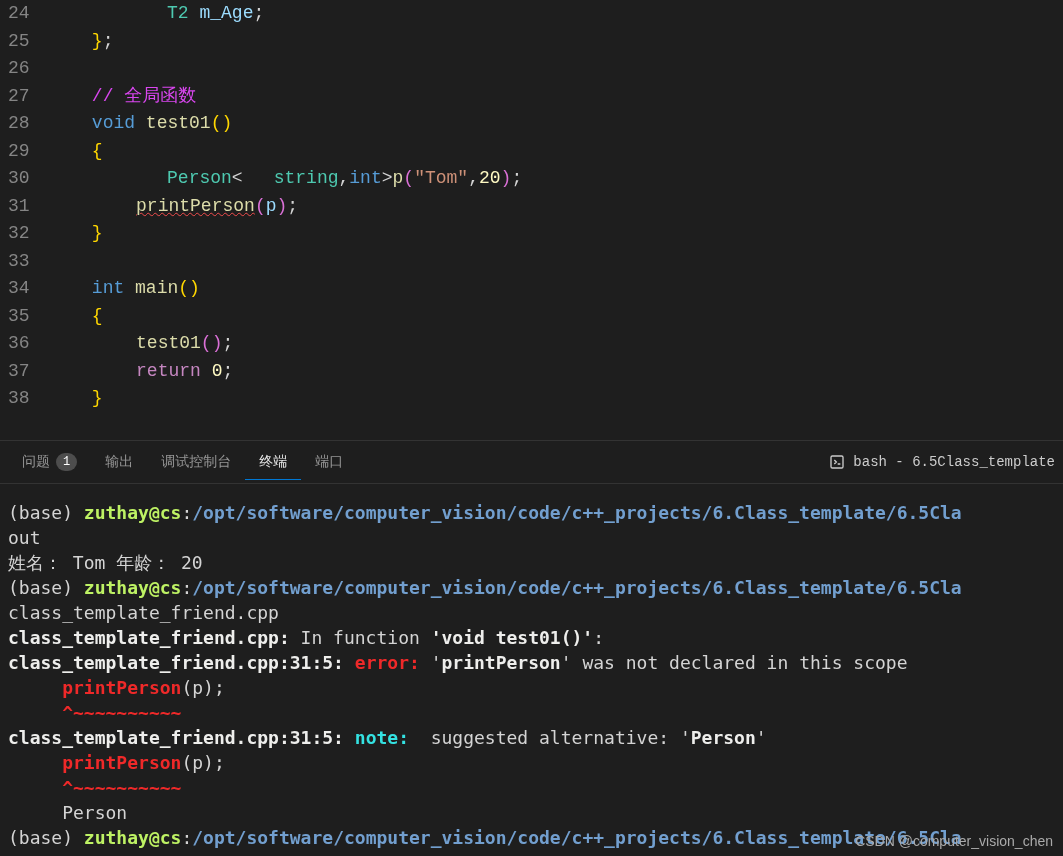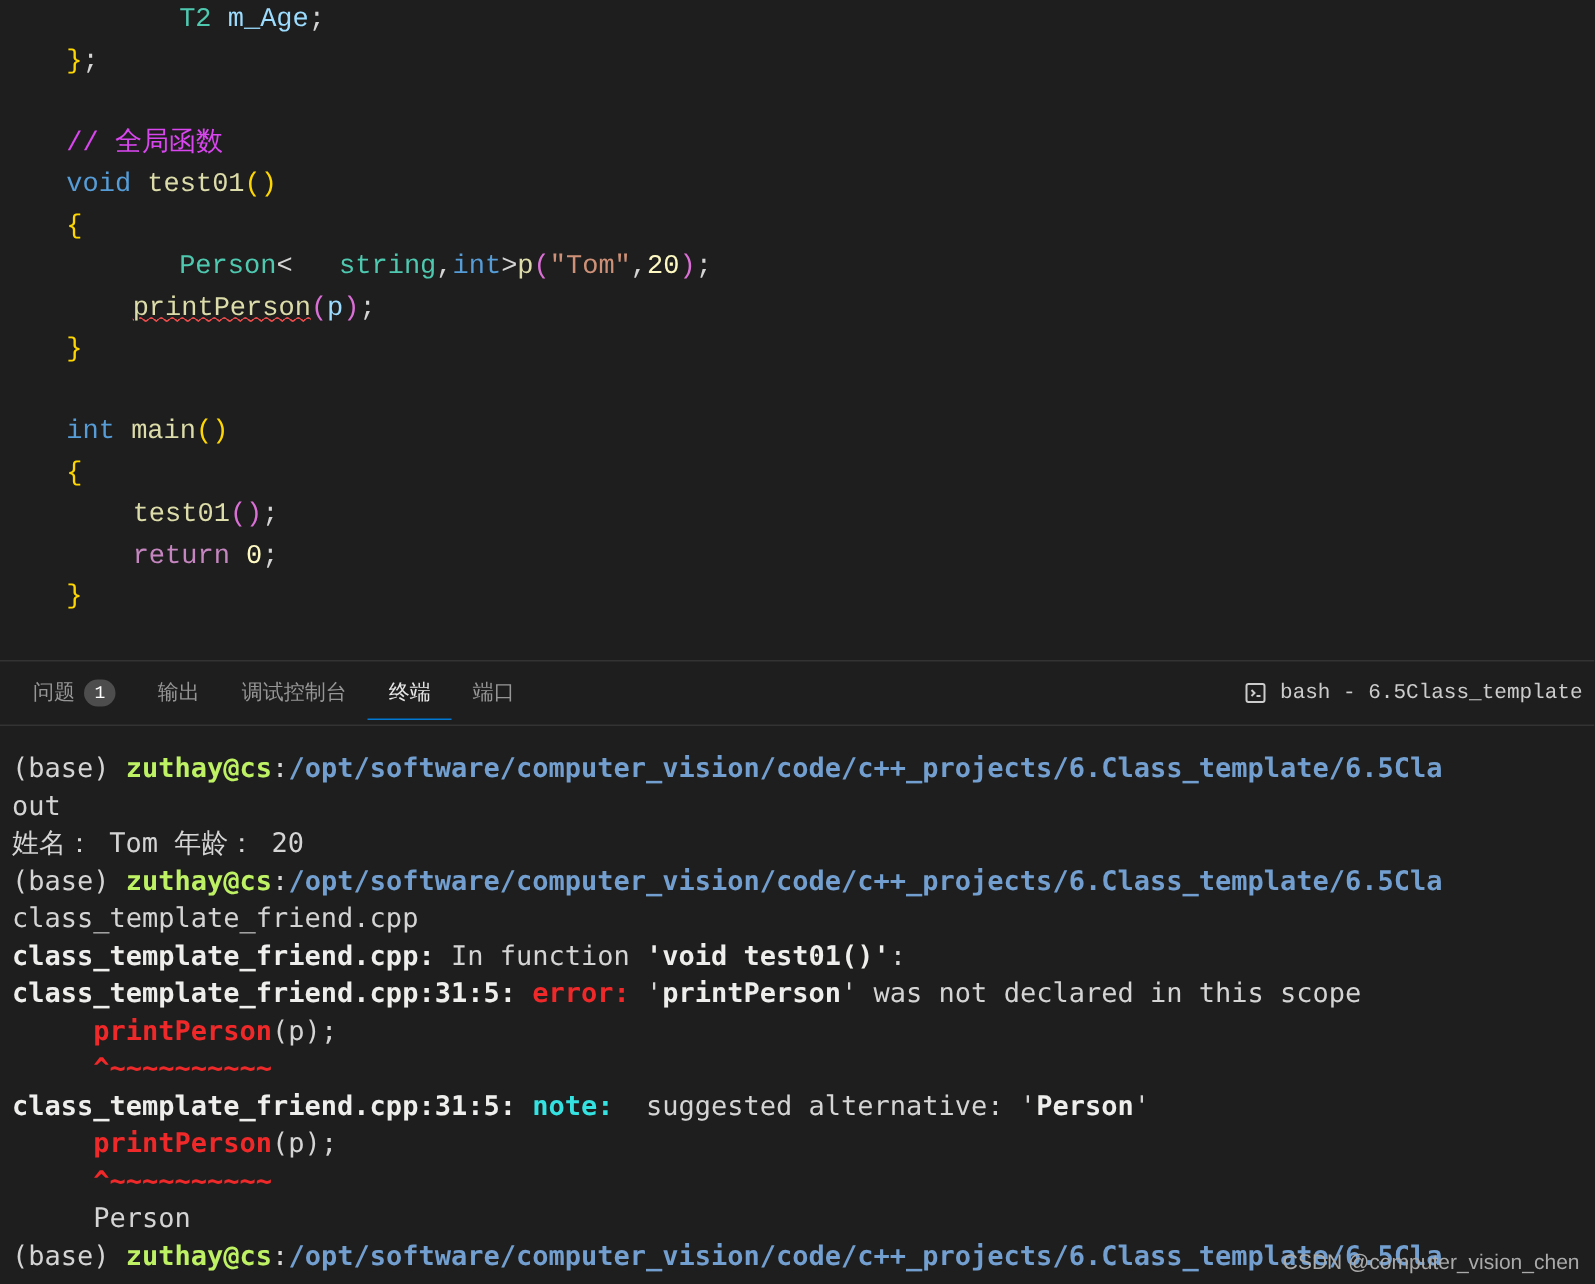--- a/index.html
+++ b/index.html
@@ -118,20 +118,37 @@
   color: #aaa;
   font-size: 14px;
   font-family: sans-serif;
   margin-top: 16px;
 }
 </style>
 </head>
 <body>
 
 <div class="editor-area">
+  <div class="gutter" id="gutter">
+      <div>24</div>
+      <div>25</div>
+      <div>26</div>
+      <div>27</div>
+      <div>28</div>
+      <div>29</div>
+      <div>30</div>
+      <div>31</div>
+      <div>32</div>
+      <div>33</div>
+      <div>34</div>
+      <div>35</div>
+      <div>36</div>
+      <div>37</div>
+      <div>38</div>
+    </div>
   <div class="code" id="code"><div><span class="indent-guide"></span>    <span class="indent-guide"></span>    <span class="cls">T2 </span><span class="var">m_Age</span><span class="punct">;</span></div><div><span class="indent-guide"></span>    <span class="paren1">}</span><span class="punct">;</span></div><div>&nbsp;</div><div><span class="indent-guide"></span>    <span class="comment">// 全局函数</span></div><div><span class="indent-guide"></span>    <span class="kw-type">void </span><span class="fn">test01</span><span class="paren1">(</span><span class="paren1">)</span></div><div><span class="indent-guide"></span>    <span class="paren1">{</span></div><div><span class="indent-guide"></span>    <span class="indent-guide"></span>    <span class="cls">Person</span><span class="punct">&lt;</span><span class="cls">string</span><span class="punct">,</span><span class="kw-type">int</span><span class="punct">&gt;</span><span class="fn">p</span><span class="paren2">(</span><span class="str">"Tom"</span><span class="punct">,</span><span class="num">20</span><span class="paren2">)</span><span class="punct">;</span></div><div><span class="indent-guide"></span>    <span class="indent-guide"></span>    <span class="fn err-underline">printPerson</span><span class="paren2">(</span><span class="var">p</span><span class="paren2">)</span><span class="punct">;</span></div><div><span class="indent-guide"></span>    <span class="paren1">}</span></div><div>&nbsp;</div><div><span class="indent-guide"></span>    <span class="kw-type">int </span><span class="fn">main</span><span class="paren1">(</span><span class="paren1">)</span></div><div><span class="indent-guide"></span>    <span class="paren1">{</span></div><div><span class="indent-guide"></span>    <span class="indent-guide"></span>    <span class="fn">test01</span><span class="paren2">(</span><span class="paren2">)</span><span class="punct">;</span></div><div><span class="indent-guide"></span>    <span class="indent-guide"></span>    <span class="kw-ctrl">return </span><span class="num">0</span><span class="punct">;</span></div><div><span class="indent-guide"></span>    <span class="paren1">}</span></div></div>
 </div>
 
 <div class="panel-tabs">
   <div class="tab">
     <span>问题</span>
     <span class="badge">1</span>
   </div>
   <div class="tab">
     <span>输出</span>

